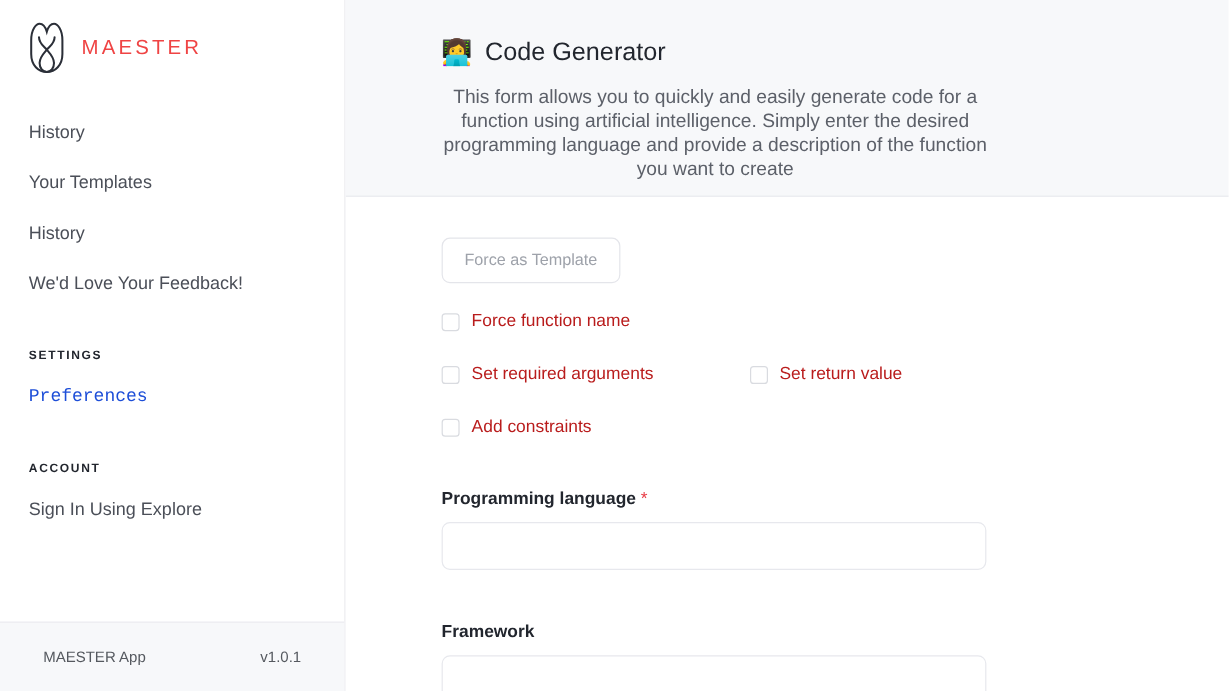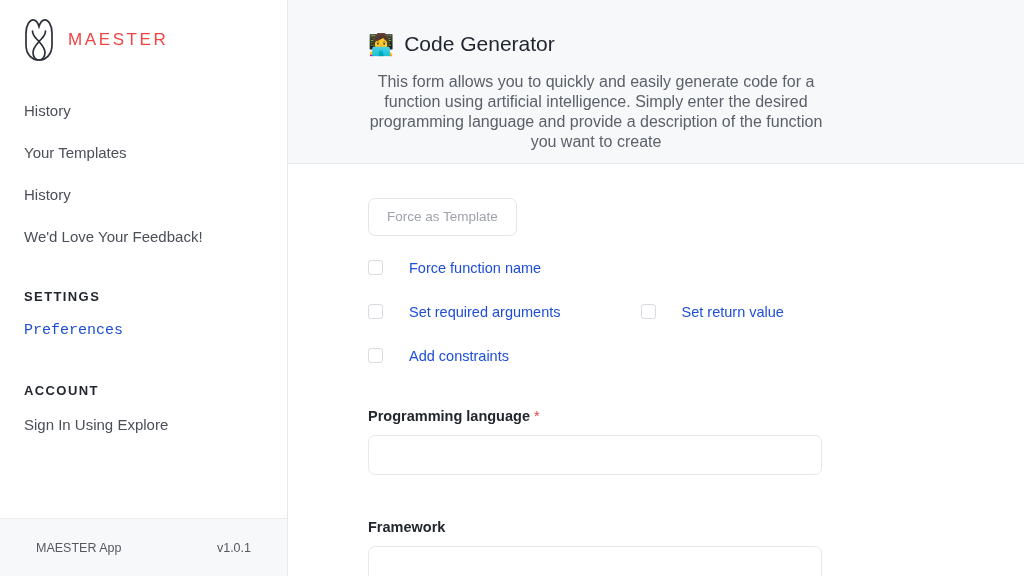--- a/index.html
+++ b/index.html
@@ -43,21 +43,21 @@
     color: #4b4f58;
     cursor: pointer;
     white-space: nowrap;
   }
   .nav-item.disabled { color: #1d4ed8; cursor: default; font-family: Liberation Mono, monospace; }
   .nav-group-title {
     padding: 0 0 0 24px;
     margin-top: 26px;
     height: 26px;
     line-height: 26px;
-    font-size: 13px;
+    font-size: 10px;
     letter-spacing: 1.4px;
     font-weight: bold;
     color: #22262e;
   }
   .sidebar-footer {
     position: absolute;
     left: 0; right: 0; bottom: 0;
     height: 58px;
     background: #f7f8fa;
     border-top: 1px solid #ebecf0;
@@ -102,25 +102,25 @@
     color: #9ea2aa;
     background: #ffffff;
     border: 1px solid #e4e5ea;
     border-radius: 7px;
     cursor: pointer;
     line-height: 1.2;
   }
   .check-row { display: flex; margin-top: 24px; }
   .check-row.second { margin-top: 28px; }
   .check {
-    display: flex; 
-    gap: 26px;
+    display: flex; align-items: center;
+    gap: 10px;
     cursor: pointer;
     font-size: 14.5px;
-    color: #1d4ed8;
+    color: #b91c1c;
   }
   .check + .check { margin-left: 80px; }
   .check .box {
     width: 15px; height: 15px;
     border: 1px solid #d9dbe0;
     border-radius: 3px;
     background: #fff;
     flex: 0 0 15px;
   }
   .field { margin-top: 44px; }

